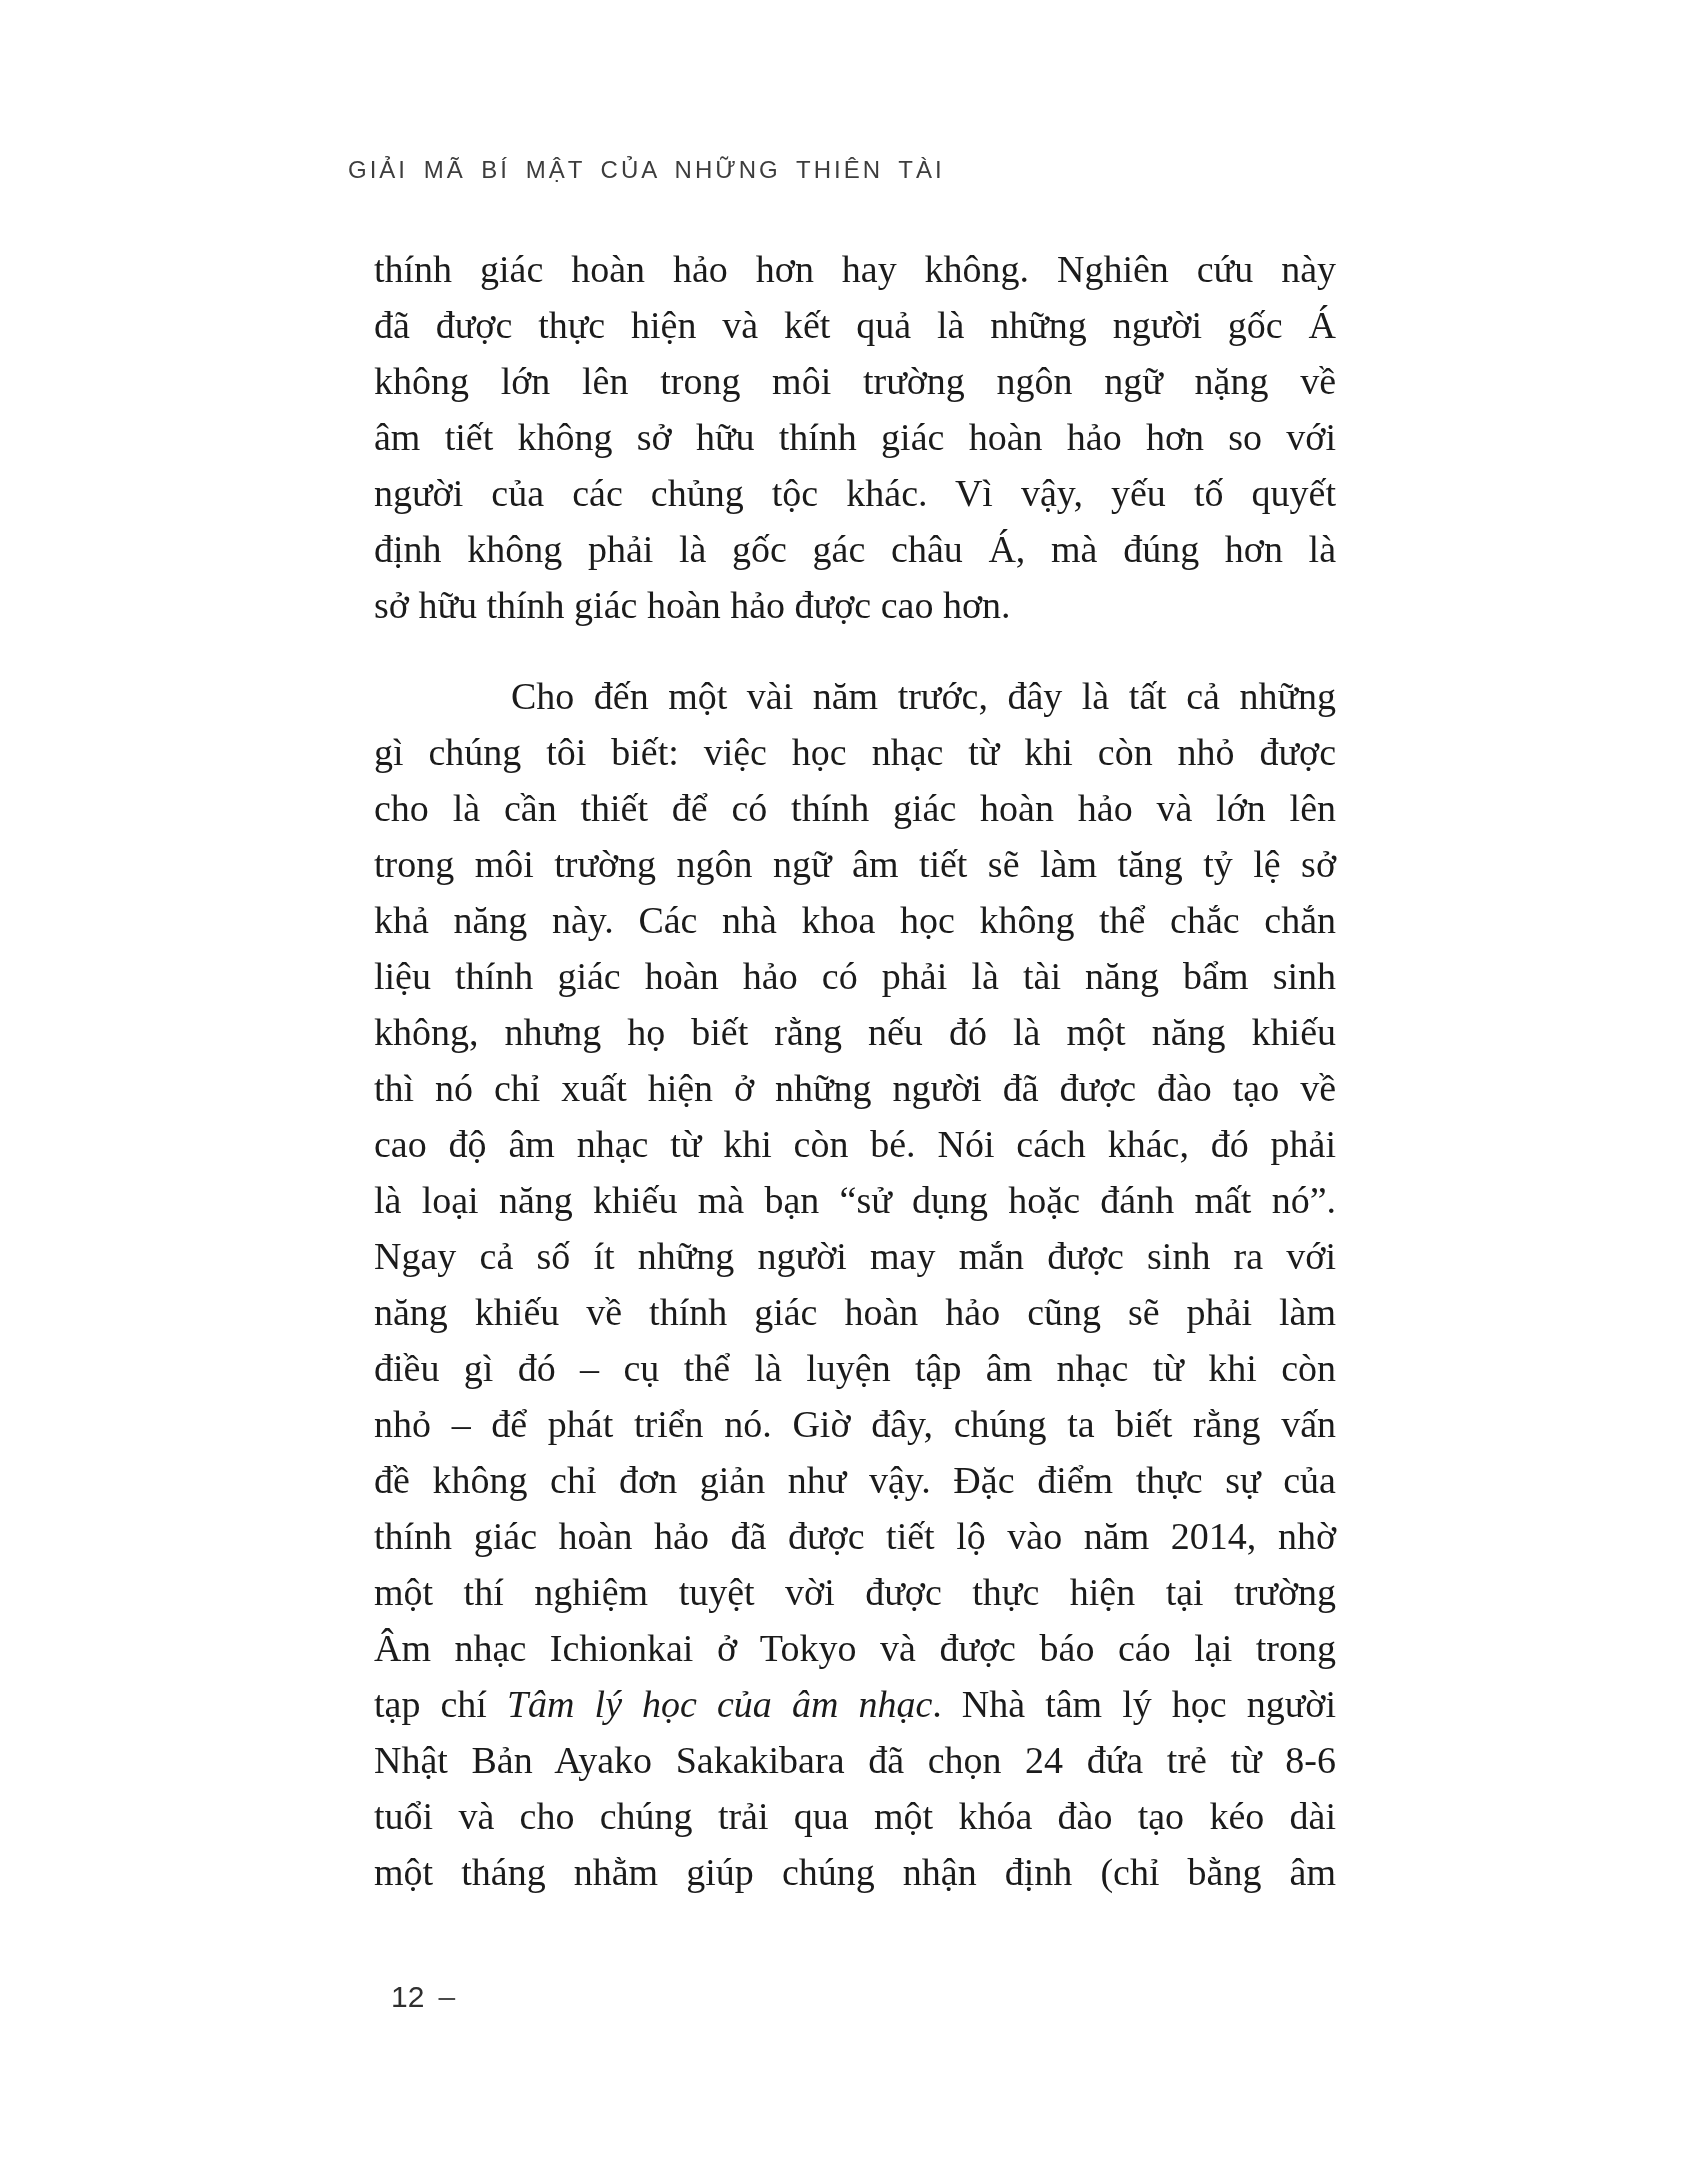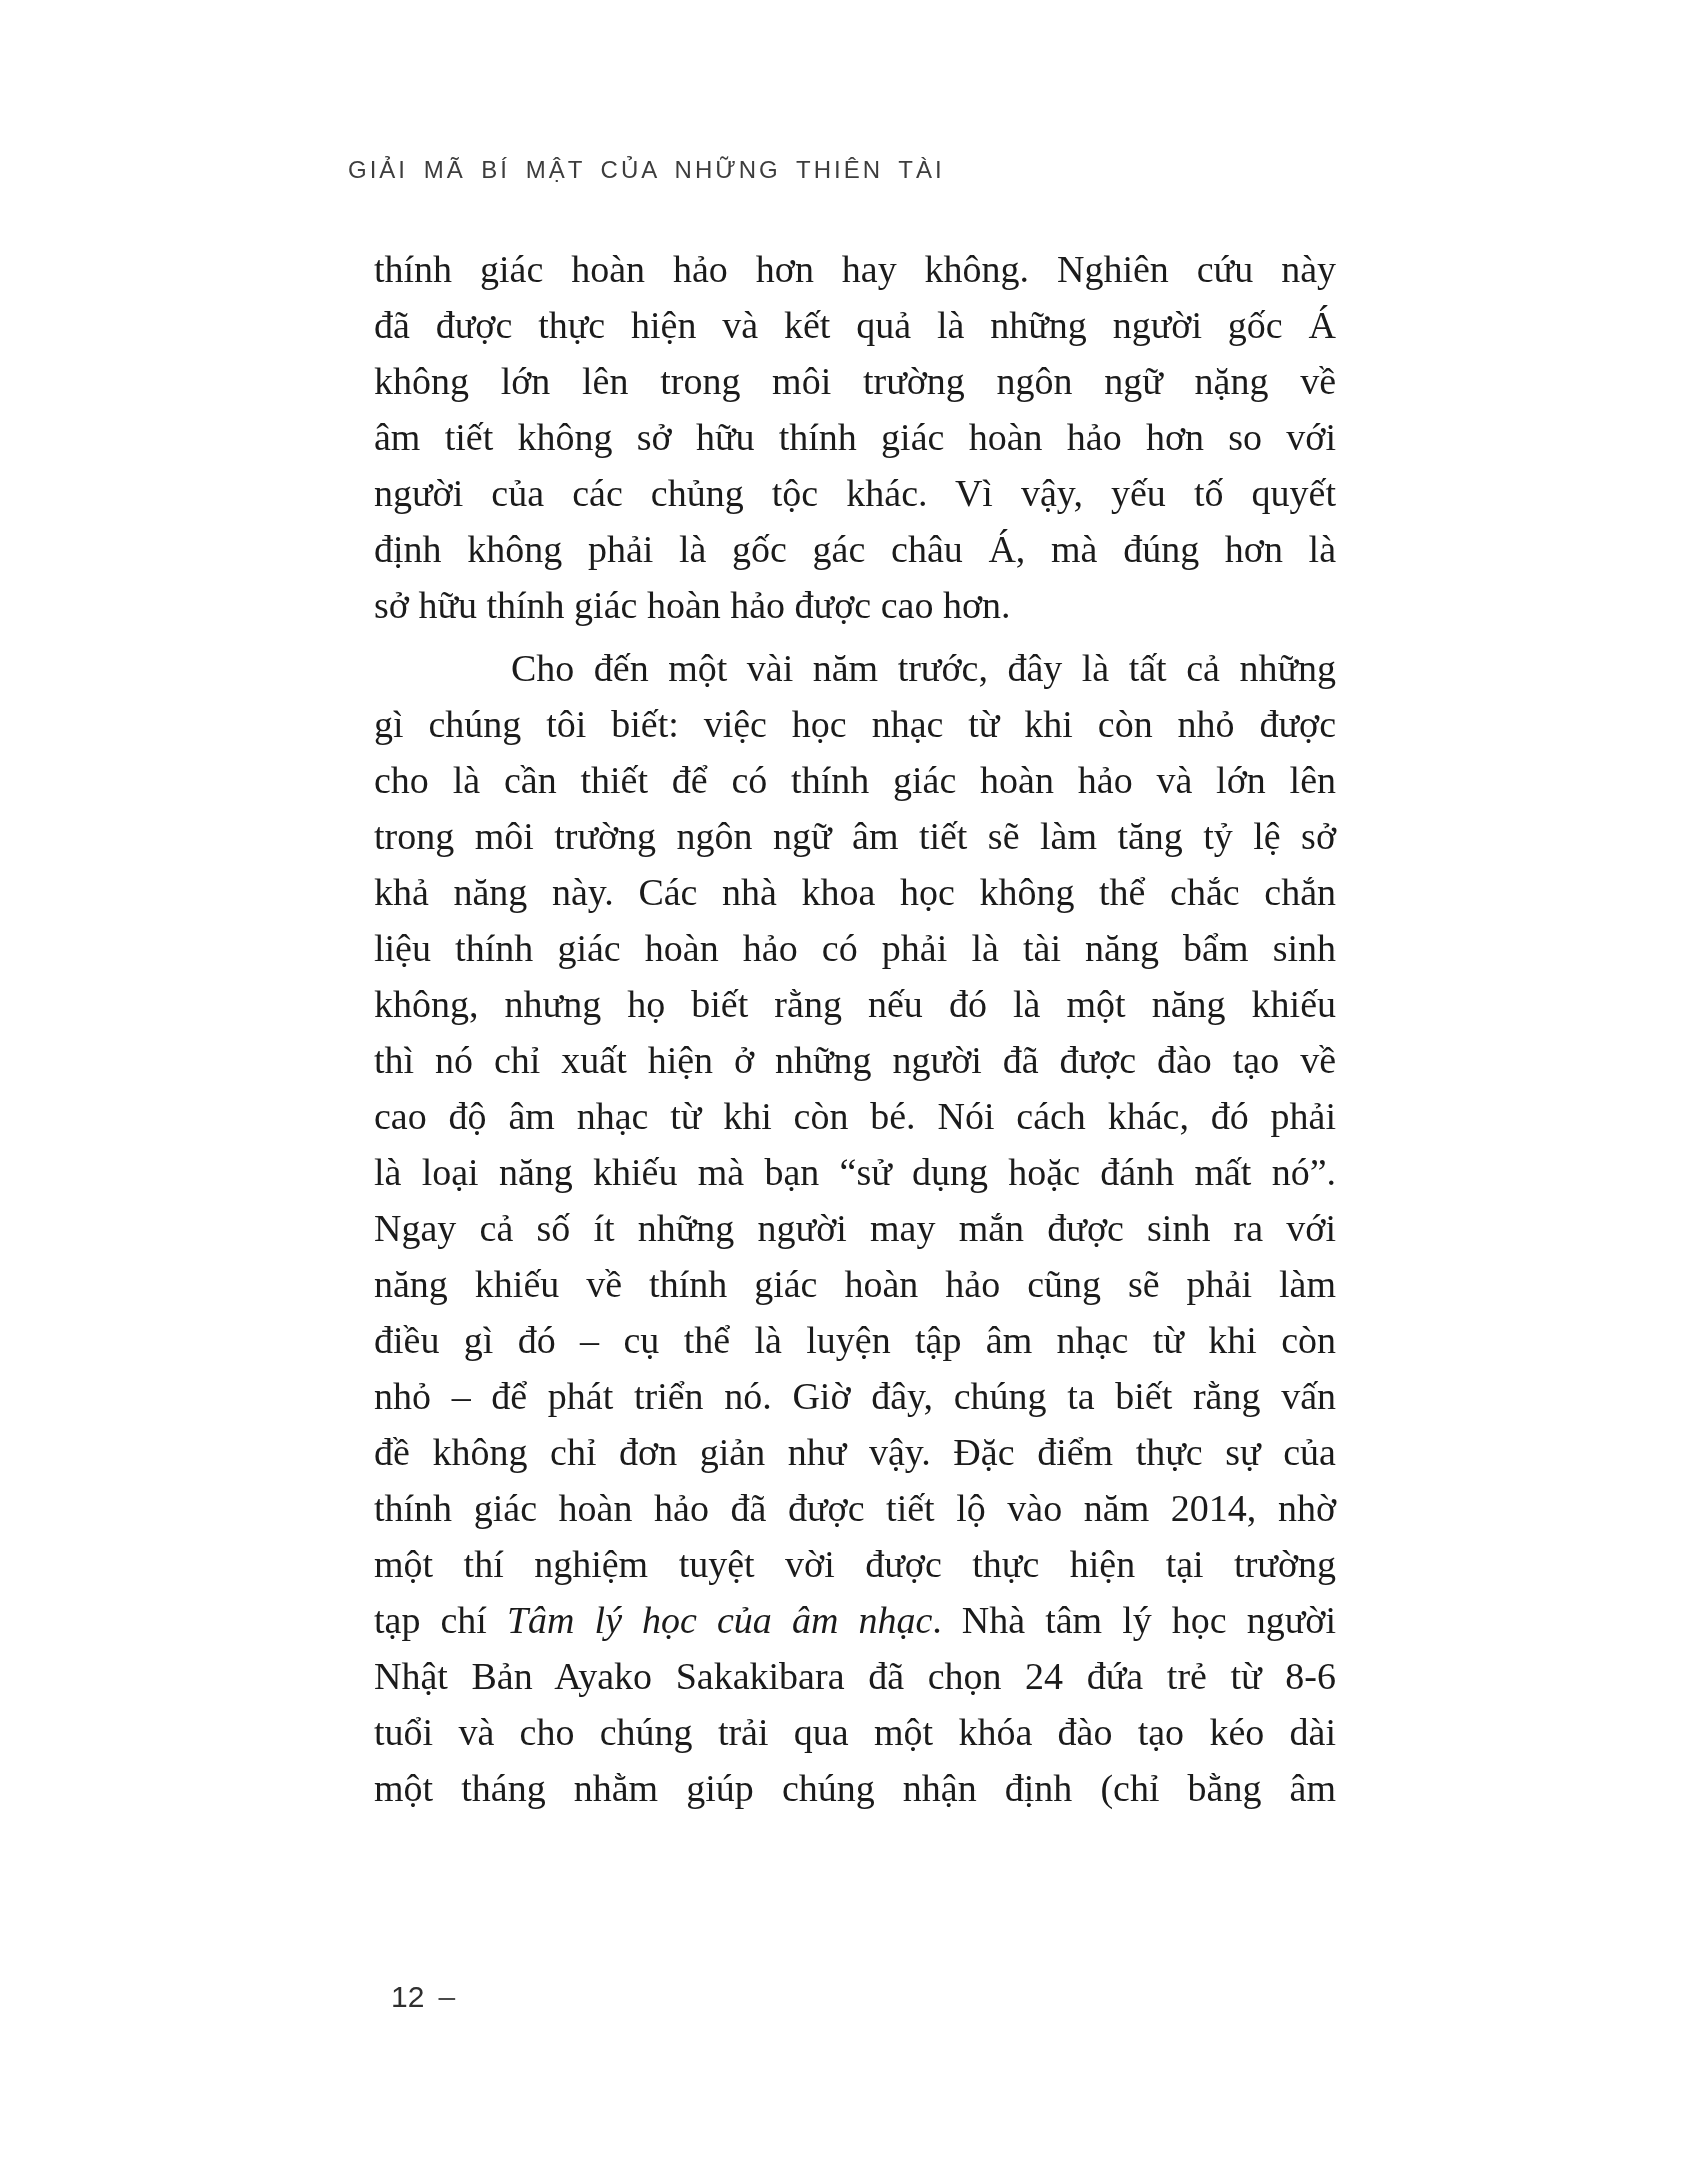--- a/index.html
+++ b/index.html
@@ -31,21 +31,21 @@
     position: absolute;
     left: 374px;
     top: 241px;
     width: 962px;
     font-family: "Liberation Serif", serif;
     font-size: 38px;
     line-height: 56px;
     color: #1b1b1b;
   }
   .paragraph + .paragraph {
-    margin-top: 7px;
+    margin-top: 35px;
   }
   .line {
     text-align: justify;
     text-align-last: justify;
     height: 56px;
     overflow: visible;
   }
   .line.indent {
     padding-left: 137px;
   }
@@ -97,20 +97,21 @@
         <div class="line">thì nó chỉ xuất hiện ở những người đã được đào tạo về</div>
         <div class="line">cao độ âm nhạc từ khi còn bé. Nói cách khác, đó phải</div>
         <div class="line">là loại năng khiếu mà bạn “sử dụng hoặc đánh mất nó”.</div>
         <div class="line">Ngay cả số ít những người may mắn được sinh ra với</div>
         <div class="line">năng khiếu về thính giác hoàn hảo cũng sẽ phải làm</div>
         <div class="line">điều gì đó – cụ thể là luyện tập âm nhạc từ khi còn</div>
         <div class="line">nhỏ – để phát triển nó. Giờ đây, chúng ta biết rằng vấn</div>
         <div class="line">đề không chỉ đơn giản như vậy. Đặc điểm thực sự của</div>
         <div class="line">thính giác hoàn hảo đã được tiết lộ vào năm 2014, nhờ</div>
         <div class="line">một thí nghiệm tuyệt vời được thực hiện tại trường</div>
+        <div class="line">Âm nhạc Ichionkai ở Tokyo và được báo cáo lại trong</div>
         <div class="line"><span>tạp chí </span><em>Tâm lý học của âm nhạc</em><span>. Nhà tâm lý học người</span></div>
         <div class="line">Nhật Bản Ayako Sakakibara đã chọn 24 đứa trẻ từ 8-6</div>
         <div class="line">tuổi và cho chúng trải qua một khóa đào tạo kéo dài</div>
         <div class="line">một tháng nhằm giúp chúng nhận định (chỉ bằng âm</div>
       </div>
     </div>
 
   <div class="page-footer">
     <span>12</span><span class="dash">–</span>
   </div>

